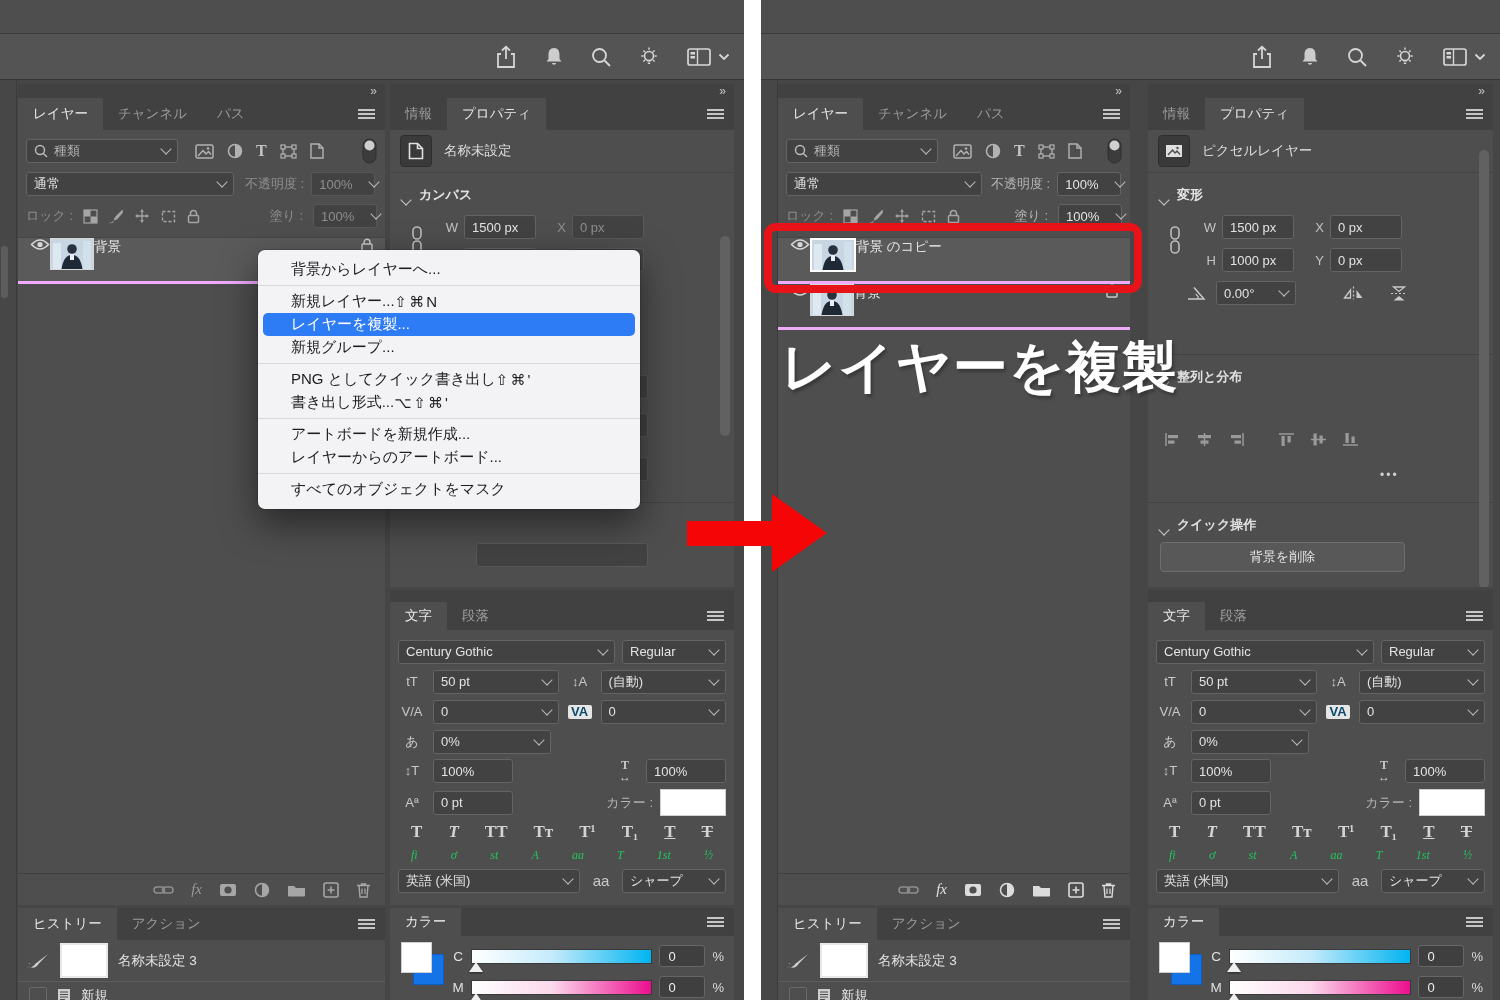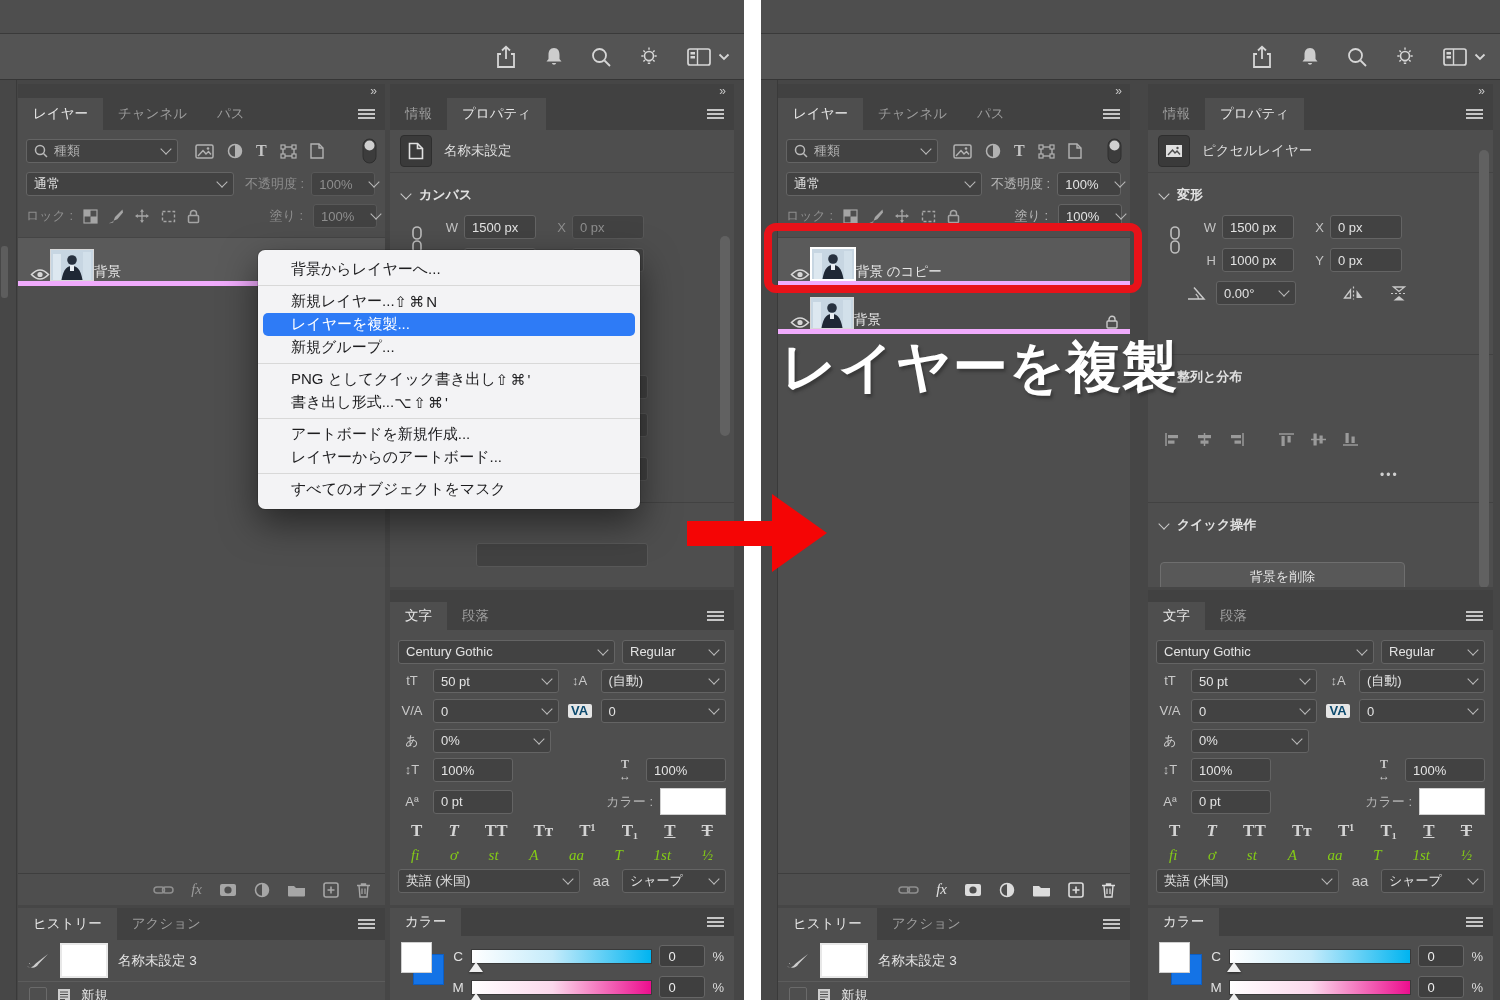--- a/index.html
+++ b/index.html
@@ -21,46 +21,46 @@
   .body{flex:1;display:flex;flex-direction:column;position:relative}
   .frow{display:flex;align-items:center;flex:none;gap:7px;padding:8px 8px 0 8px}
   .dd,.vbox{background:#424242;border:1px solid #646464;border-radius:3px;height:24px;display:flex;align-items:center;font-size:13px;color:#e3e3e3;padding:0 7px;box-sizing:border-box}
   .dd{justify-content:space-between;gap:18px}
   .dim{color:#8e8e8e !important;border-color:#585858 !important}
   .chev{width:7px;height:7px;border-right:1.7px solid #b9b9b9;border-bottom:1.7px solid #b9b9b9;transform:rotate(45deg);margin-top:-4px;flex:none}
   .lbl{color:#b6b6b6;font-size:13px;white-space:nowrap}
   .lbl.d{color:#8e8e8e}
   .grow{flex:1;min-width:0}
   .icr{display:flex;align-items:center;gap:13px}
-  .lrow{height:43px;display:flex;align-items:flex-end;padding:0 12px;border-bottom:5px solid #f0abfc;flex:none}
+  .lrow{height:43px;display:flex;align-items:flex-start;padding:0 12px;border-bottom:3px solid #f0abfc;flex:none}
   .lrow.sel{background:#5a5a5a}
   .lname{color:#e6e6e6;font-size:13.5px}
   .thumb{flex:none;border:1px solid #d8d8d8;line-height:0}
   .thumb.selth{border:2px solid #ffffff}
   .llist{flex:1;margin-top:9px;border-top:1px solid #454545;display:flex;flex-direction:column}
   .lfoot{height:31px;border-top:1px solid #3e3e3e;display:flex;align-items:center;justify-content:flex-end;gap:17px;padding:0 14px;flex:none}
-  .sech{display:flex;align-items:center;gap:9px;color:#e2e2e2;font-size:13px;font-weight:bold;padding:0 12px}
+  .sech{display:flex;align-items:flex-end;gap:9px;color:#e2e2e2;font-size:13px;font-weight:bold;padding:0 12px}
   .sech .chev{border-color:#c9c9c9;margin-top:-2px}
   .trow{height:42px;display:flex;align-items:center;gap:12px;padding:0 10px;border-bottom:1px solid #444;flex:none}
   .tgticon{width:30px;height:30px;background:#3a3a3a;border:1px solid #2e2e2e;border-radius:4px;display:flex;align-items:center;justify-content:center;flex:none}
   .fgrid{position:relative}
   .fr{display:flex;align-items:center;gap:6px;margin:0 0 9px 54px}
   .fl{width:14px;color:#c3c3c3;font-size:13px;text-align:right}
   .fb{width:72px}
   .hdiv{border-top:1px solid #424242;margin:0}
   .vscroll{position:absolute;width:10px;border-radius:5px;background:#616161}
   .cbody{flex:1;display:flex;flex-direction:column;justify-content:space-evenly;padding:4px 8px 6px}
   .crow{display:flex;align-items:center;gap:7px}
   .cic{width:28px;flex:none;text-align:center;color:#c9c9c9;font-size:13px;line-height:12px}
   .cic.vab{background:#e6e6e6;color:#0c4a6e;border-radius:2px;font-weight:bold;width:24px;padding:1px 0;margin:0 2px}
   .hsc{display:flex;flex-direction:column;align-items:center;font-size:12px}
   .cswatch{width:64px;height:25px;background:#fff;border:1px solid #d0d0d0;flex:none}
   .stylerow,.ligarow{display:flex;justify-content:space-between;padding:0 13px;font-family:"Liberation Serif","DejaVu Serif",serif}
   .stylerow{font-size:17px;color:#d4d4d4;font-weight:bold}
-  .ligarow{font-size:15px;color:#84cc16;font-style:italic}
+  .ligarow{font-size:12px;color:#22c55e;font-style:italic}
   .stylerow .it{font-style:italic}.stylerow .un{text-decoration:underline}.stylerow .st{text-decoration:line-through}
   .colbody{flex:1;position:relative}
   .swback{position:absolute;left:23px;top:18px;width:29px;height:29px;background:#1473e6;border:1px solid #0c5ec4}
   .swfront{position:absolute;left:11px;top:6px;width:29px;height:29px;background:#fff;border:1px solid #cfcfcf}
   .colrow{display:flex;align-items:center;gap:7px;margin:9px 10px 0 62px}
   .cbar{flex:1;height:13px;position:relative;border:1px solid #3a3a3a}
   .knob{position:absolute;left:-3px;bottom:-9px;width:0;height:0;border-left:7px solid transparent;border-right:7px solid transparent;border-bottom:10px solid #efefef;filter:drop-shadow(0 1px 1px rgba(0,0,0,.5))}
   .vb{width:46px;height:22px;background:#3f3f3f;border:1px solid #666;border-radius:3px;color:#eee;font-size:13px;display:flex;align-items:center;padding-left:8px;box-sizing:border-box;flex:none}
   .chlab{width:12px;color:#e0e0e0;font-size:13.5px;text-align:center}
   .unit{color:#dcdcdc;font-size:13px}
@@ -941,21 +941,21 @@
                 <rect x="9.5" y="4.5" width="3.2" height="6.5" fill="#9a9a9a"></rect>
               </svg>
             </span>
         </div>
         <span style="position:absolute;left:232px;top:338px;color:#cfcfcf;font-size:12px;letter-spacing:2px">•••</span>
         <div class="hdiv" style="position:absolute;left:0;right:0;top:372px"></div>
         <div class="sech" style="position:absolute;left:0;top:386px">
             <i class="chev"></i>
             <span>クイック操作</span>
           </div>
-        <div class="qbtn" style="top:432px">
+        <div class="qbtn" style="top:412px">
             <span>背景を削除</span>
           </div>
         <div class="vscroll" style="right:4px;top:20px;height:438px"></div>
       </div>
     </div>
 
     <div class="panel" style="height:315px">
       <div class="strip" style="height:12px"></div>
       <div class="tabbar" style="height:28px">
         <div class="tab active">文字</div>

